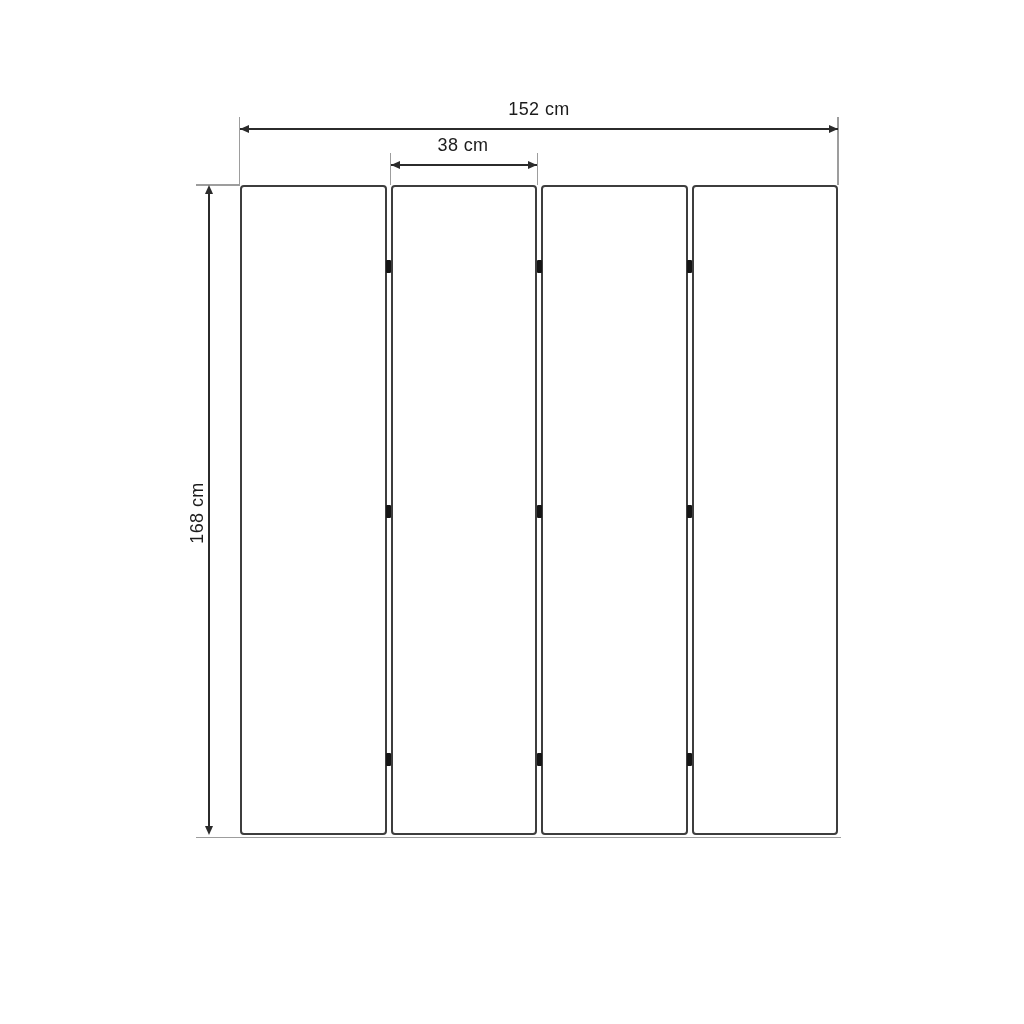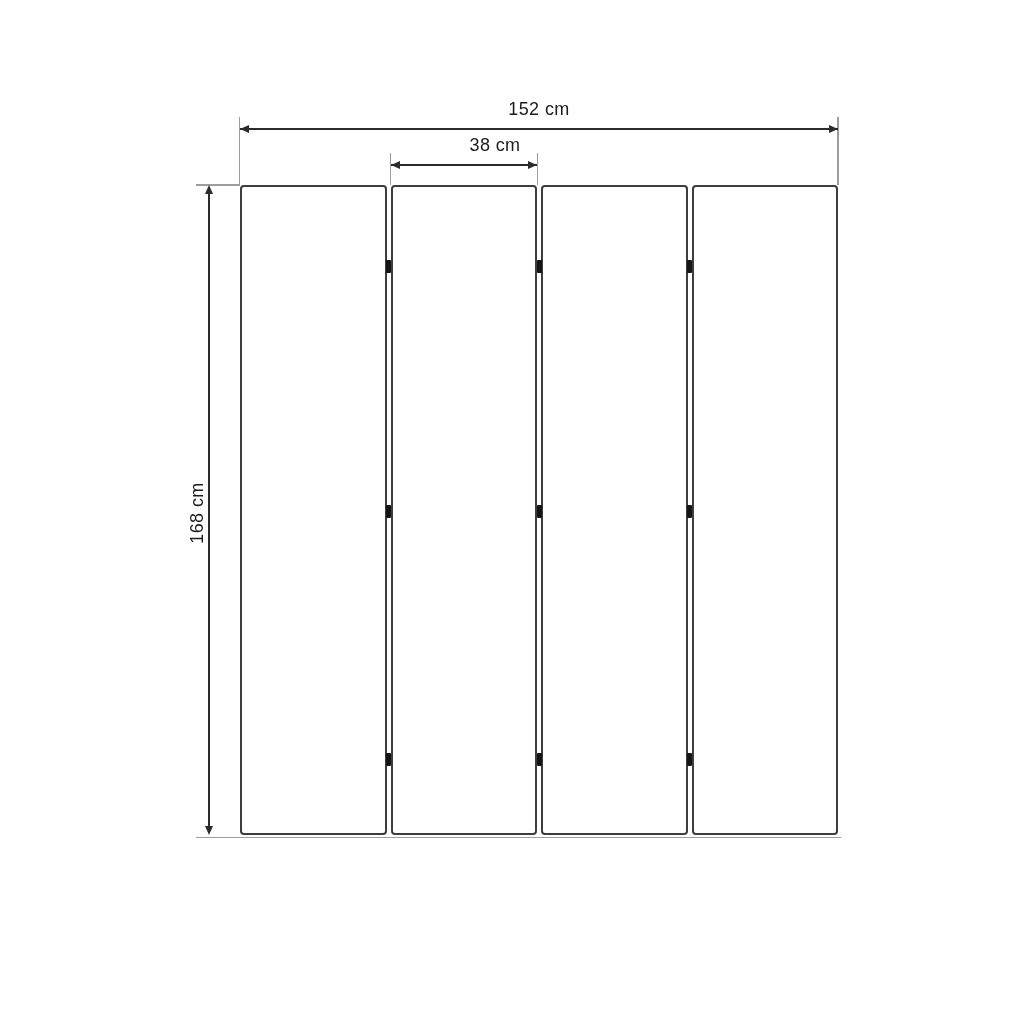--- a/index.html
+++ b/index.html
@@ -113,21 +113,21 @@
   <div class="dim-line-h" style="left:240px; top:128px; width:598px;"></div>
   <div class="arrow arrow-left" style="left:240px; top:125px;"></div>
   <div class="arrow arrow-right" style="left:829px; top:125px;"></div>
   <div class="dim-label" style="left:539px; top:100px;">152 cm</div>
 
   <div class="ext-v" style="left:389.5px; top:153px; height:32px;"></div>
   <div class="ext-v" style="left:536.5px; top:153px; height:32px;"></div>
   <div class="dim-line-h" style="left:390.5px; top:164px; width:146.5px;"></div>
   <div class="arrow arrow-left" style="left:390.5px; top:161px;"></div>
   <div class="arrow arrow-right" style="left:528px; top:161px;"></div>
-  <div class="dim-label" style="left:463px; top:136px;margin-left:32px;">38 cm</div>
+  <div class="dim-label" style="left:463px; top:136px;">38 cm</div>
 
   <div class="ext-h" style="left:196px; top:184px; width:44px;"></div>
   <div class="ext-h" style="left:196px; top:836.5px; width:645px;"></div>
   <div class="dim-line-v" style="left:208px; top:188px; height:642px;"></div>
   <div class="arrow arrow-up" style="left:205px; top:185px;"></div>
   <div class="arrow arrow-down" style="left:205px; top:826px;"></div>
   <div class="dim-label vertical" style="left:197px; top:513px;">168 cm</div>
 
 </div>
 

